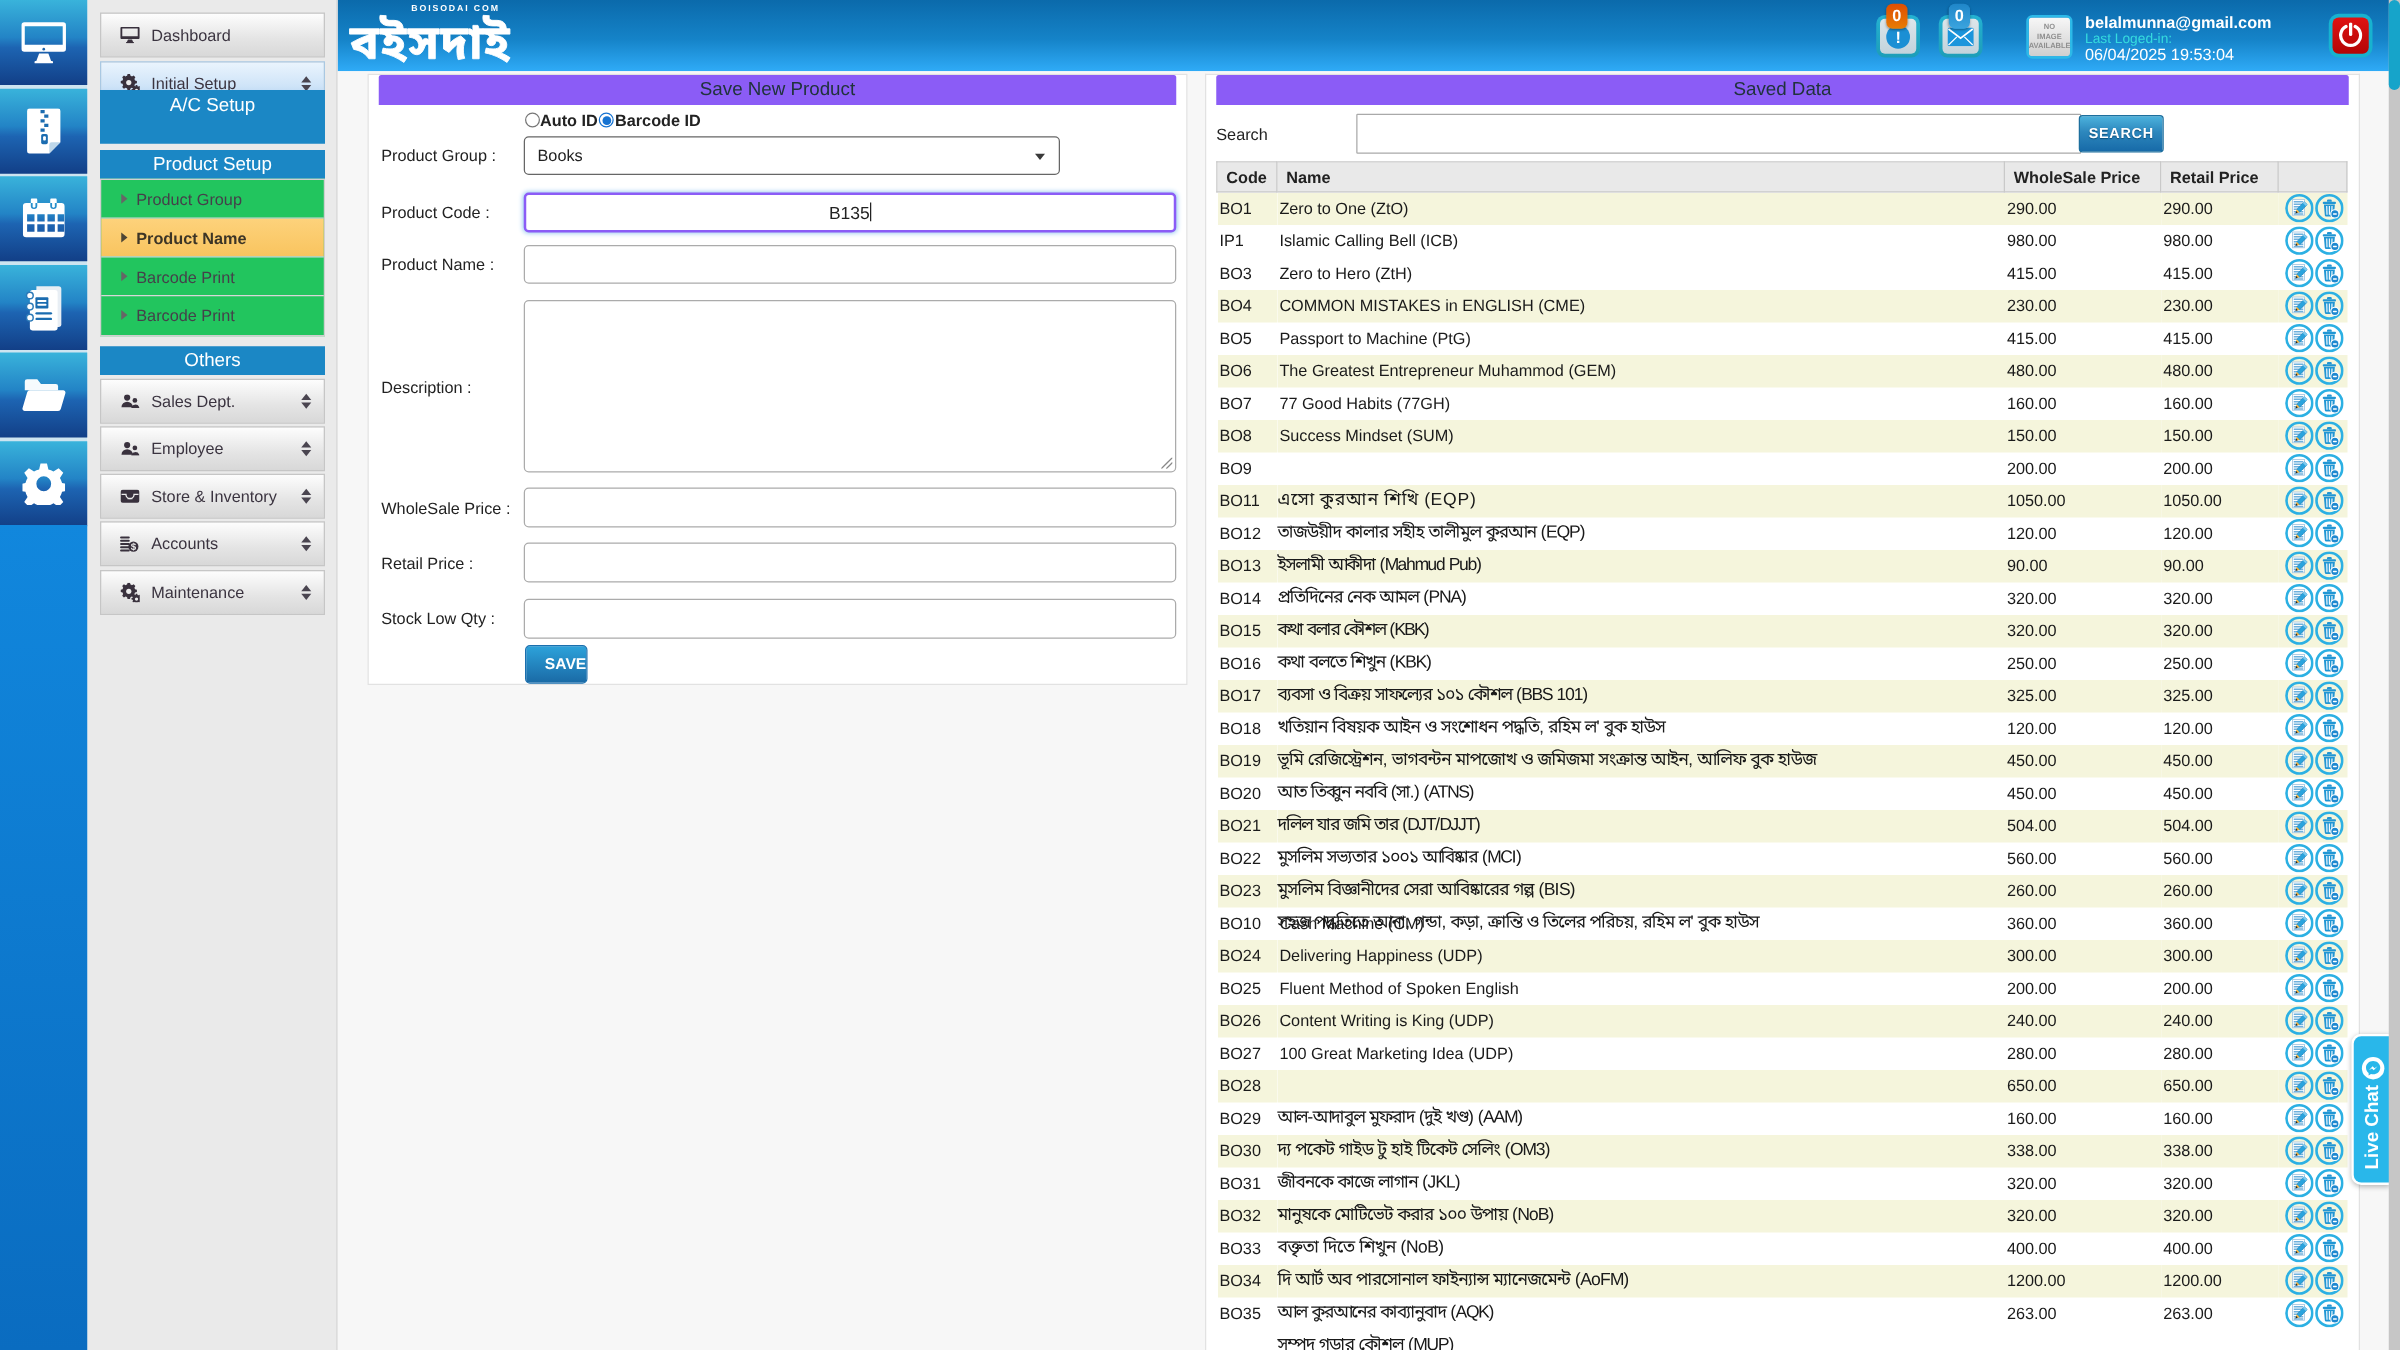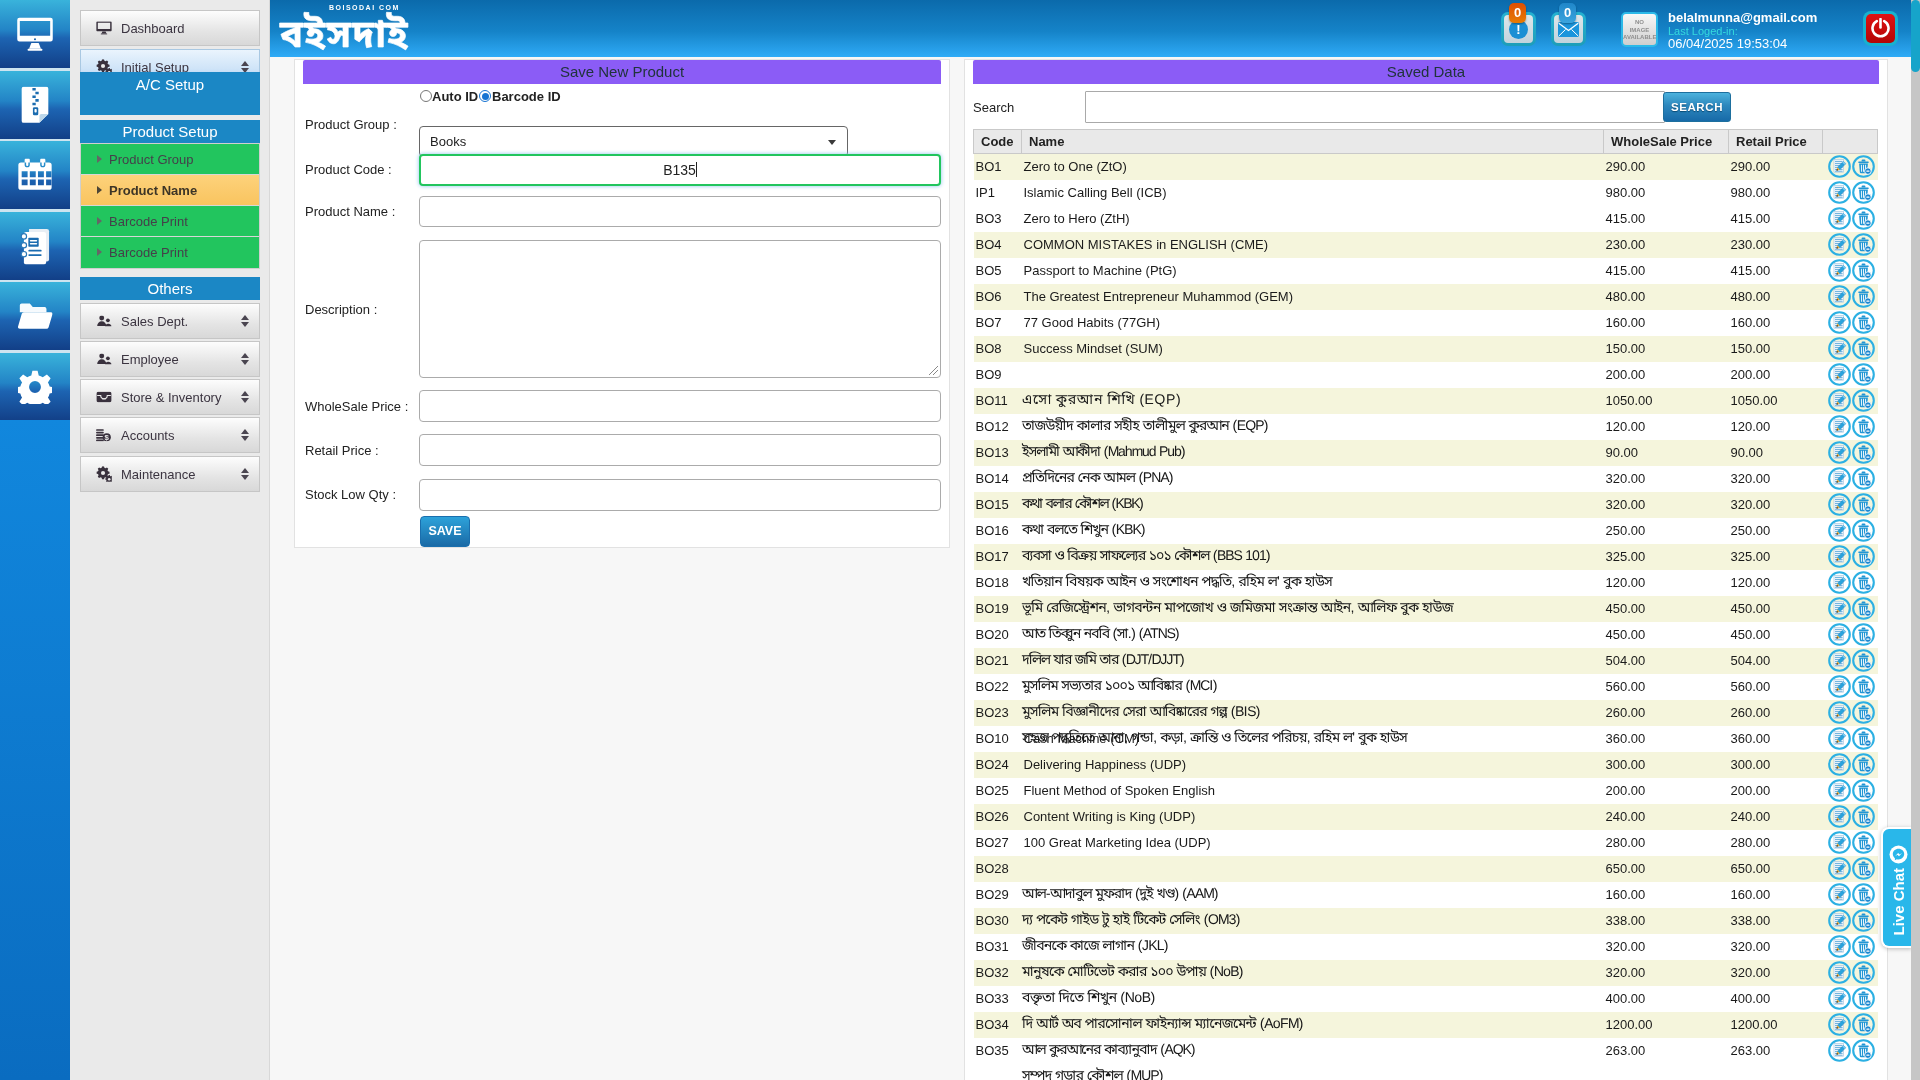--- a/index.html
+++ b/index.html
@@ -30,22 +30,22 @@
 .updn:before{top:1px;border-bottom:5.5px solid #4a4550}
 .updn:after{bottom:1px;border-top:5.5px solid #4a4550}
 
 .panel{position:absolute;background:#fff;border:1px solid #e2e2e2}
 .ptitle{position:absolute;background:#8b5cf6;color:#20333c;font-size:15px;text-align:center;height:24px;line-height:24px;border-radius:2px 2px 0 0}
 
 .flbl{position:absolute;left:305px;font-size:13px;color:#222}
 .finput{position:absolute;left:419px;width:522px;background:#fff;border:1px solid #ababab;border-radius:4px}
 .fsel{position:absolute;left:419px;width:429px;height:31px;background:#fff;border:1px solid #666;border-radius:4px;font-size:13px;color:#222;line-height:29px;padding-left:10px}
 .fsel .arr{position:absolute;right:11px;top:13px;width:0;height:0;border-left:4.5px solid transparent;border-right:4.5px solid transparent;border-top:5.5px solid #3a3a3a}
-#pcode{border:2px solid #22c55e;box-shadow:0 0 4px #8bc2ee;text-align:center;font-size:14px;color:#222;line-height:28px}
-#savebtn{position:absolute;left:420px;top:516px;width:50px;height:31px;background:linear-gradient(180deg,#2da2da,#1a6aa6);border:1px solid #1a6fae;border-radius:4px;color:#fff;font-size:12.5px;font-weight:bold;text-align:center;line-height:29px}
+#pcode{border:2px solid #8b5cf6;box-shadow:0 0 4px #8bc2ee;text-align:center;font-size:14px;color:#222;line-height:28px}
+#savebtn{position:absolute;left:420px;top:516px;width:50px;height:31px;background:linear-gradient(180deg,#2da2da,#1a6aa6);border:1px solid #1a6fae;border-radius:4px;color:#fff;font-size:12.5px;font-weight:bold;text-align:right;line-height:29px}
 .radio{position:absolute;width:12px;height:12px;border:1px solid #777;border-radius:50%;background:#fff}
 .radio.on{border-color:#1673d2}
 .radio.on i{position:absolute;left:2px;top:2px;width:7px;height:7px;border-radius:50%;background:#1673d2;display:block}
 .rlbl{position:absolute;font-size:13px;font-weight:bold;color:#222}
 
 #srch{position:absolute;left:1085px;top:91px;width:580px;height:32px;border:1px solid #a9a9a9;background:#fff;border-radius:1px}
 #srchbtn{position:absolute;left:1663px;top:92px;width:68px;height:30px;background:linear-gradient(180deg,#4cb2dd 0%,#2d87bd 45%,#176aa8 100%);border:1px solid #1d6f9e;border-radius:3px;color:#fff;font-size:11.5px;font-weight:bold;text-align:center;line-height:28px;letter-spacing:.6px;text-shadow:0 1px 1px #084a74}
 table.tbl{position:absolute;left:973px;top:129px;width:904px;border-collapse:collapse;table-layout:fixed;font-size:13px}
 .tbl th{height:24px;background:#e9e9e9;border:1px solid #c9c9c9;font-size:13px;color:#222;text-align:left;padding:0 0 0 7px;font-weight:bold}
 .tbl td{height:26px;padding:0 0 0 2px;color:#1a1a1a;white-space:nowrap;overflow:hidden}
@@ -251,21 +251,21 @@
     <i></i>
   </div>
 <div class="rlbl" style="left:492px;top:89px">Barcode ID</div>
 <div class="flbl" style="top:117px">Product Group :</div>
 <div class="flbl" style="top:162px">Product Code :</div>
 <div class="flbl" style="top:204px">Product Name :</div>
 <div class="flbl" style="top:302px">Description :</div>
 <div class="flbl" style="top:399px">WholeSale Price :</div>
 <div class="flbl" style="top:443px">Retail Price :</div>
 <div class="flbl" style="top:487px">Stock Low Qty :</div>
-<div class="fsel" style="top:126px">Books<span class="arr"></span></div>
+<div class="fsel" style="top:109px">Books<span class="arr"></span></div>
 <div id="pcode" class="finput" style="top:154px;height:32px">B135<span style="display:inline-block;width:1px;height:15px;background:#222;vertical-align:-2px"></span></div>
 <div class="finput" style="top:196px;height:31px"></div>
 <div class="finput" style="top:240px;height:138px">
     <svg style="position:absolute;right:2px;bottom:2px" width="9" height="9" viewBox="0 0 9 9">
       <g stroke="#888" stroke-width="1">
         <line x1="0" y1="9" x2="9" y2="0"></line>
         <line x1="4" y1="9" x2="9" y2="4"></line>
       </g>
     </svg>
   </div>

